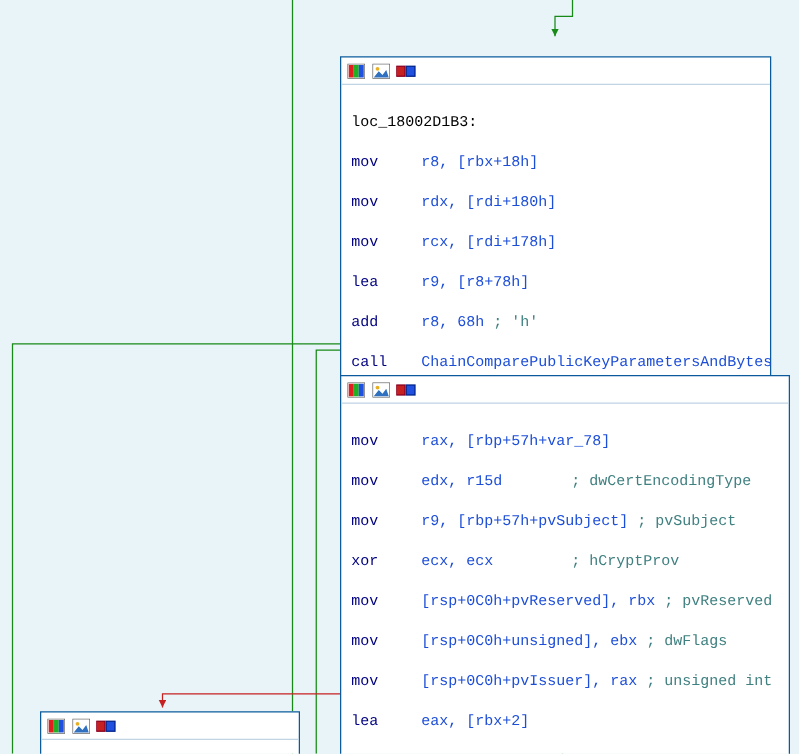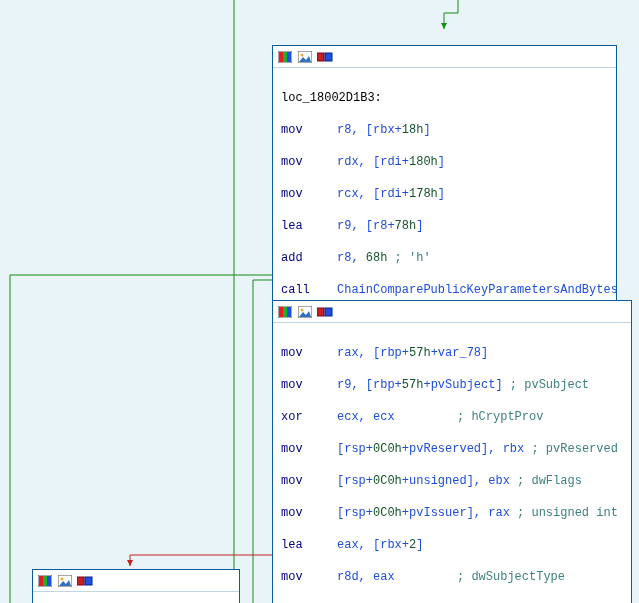--- a/index.html
+++ b/index.html
@@ -41,21 +41,21 @@
     justify-content: center;
   }
   .node-body {
     padding: 6px 8px 8px 8px;
     line-height: 16px;
     white-space: pre;
   }
   .label { color: #000000; }
   .mn { color: #000080; }
   .reg { color: #1d4ed8; }
-  .num { color: #14532d; }
+  .num { color: #1d4ed8; }
   .id  { color: #1d4ed8; }
   .cmt { color: #408080; }
   .row { display: block; }
   .op  { display: inline-block; width: 56px; font-family: Liberation Mono, monospace; }
   .edge { position: absolute; z-index: 1; }
   .edge svg { overflow: visible; }
 </style>
 </head>
 <body>
 
@@ -147,20 +147,21 @@
         </span>
       <span class="tb-icon">
           <svg width="16" height="12">
             <rect x="0" y="2" width="7" height="8" fill="#c62020" stroke="#802"></rect>
             <rect x="8" y="2" width="7" height="8" fill="#2050e0" stroke="#028"></rect>
           </svg>
         </span>
     </div>
     <div class="node-body">
 <span class="row"><span class="mn op">mov</span><span class="reg">rax, [rbp+</span><span class="num">57h</span><span class="reg">+</span><span class="id">var_78</span><span class="reg">]</span></span>
+<span class="row"><span class="mn op">mov</span><span class="reg" style="display:inline-block;width:120px">edx, r15d</span><span class="cmt">; dwCertEncodingType</span></span>
 <span class="row"><span class="mn op">mov</span><span class="reg">r9, [rbp+</span><span class="num">57h</span><span class="reg">+</span><span class="id">pvSubject</span><span class="reg">]</span><span class="cmt"> ; pvSubject</span></span>
 <span class="row"><span class="mn op">xor</span><span class="reg" style="display:inline-block;width:120px">ecx, ecx</span><span class="cmt">; hCryptProv</span></span>
 <span class="row"><span class="mn op">mov</span><span class="reg">[rsp+</span><span class="num">0C0h</span><span class="reg">+</span><span class="id">pvReserved</span><span class="reg">], rbx</span><span class="cmt"> ; pvReserved</span></span>
 <span class="row"><span class="mn op">mov</span><span class="reg">[rsp+</span><span class="num">0C0h</span><span class="reg">+</span><span class="id">unsigned</span><span class="reg">], ebx</span><span class="cmt"> ; dwFlags</span></span>
 <span class="row"><span class="mn op">mov</span><span class="reg">[rsp+</span><span class="num">0C0h</span><span class="reg">+</span><span class="id">pvIssuer</span><span class="reg">], rax</span><span class="cmt"> ; unsigned int</span></span>
 <span class="row"><span class="mn op">lea</span><span class="reg">eax, [rbx+</span><span class="num">2</span><span class="reg">]</span></span>
 <span class="row"><span class="mn op">mov</span><span class="reg" style="display:inline-block;width:120px">r8d, eax</span><span class="cmt">; dwSubjectType</span></span>
 
 
 

